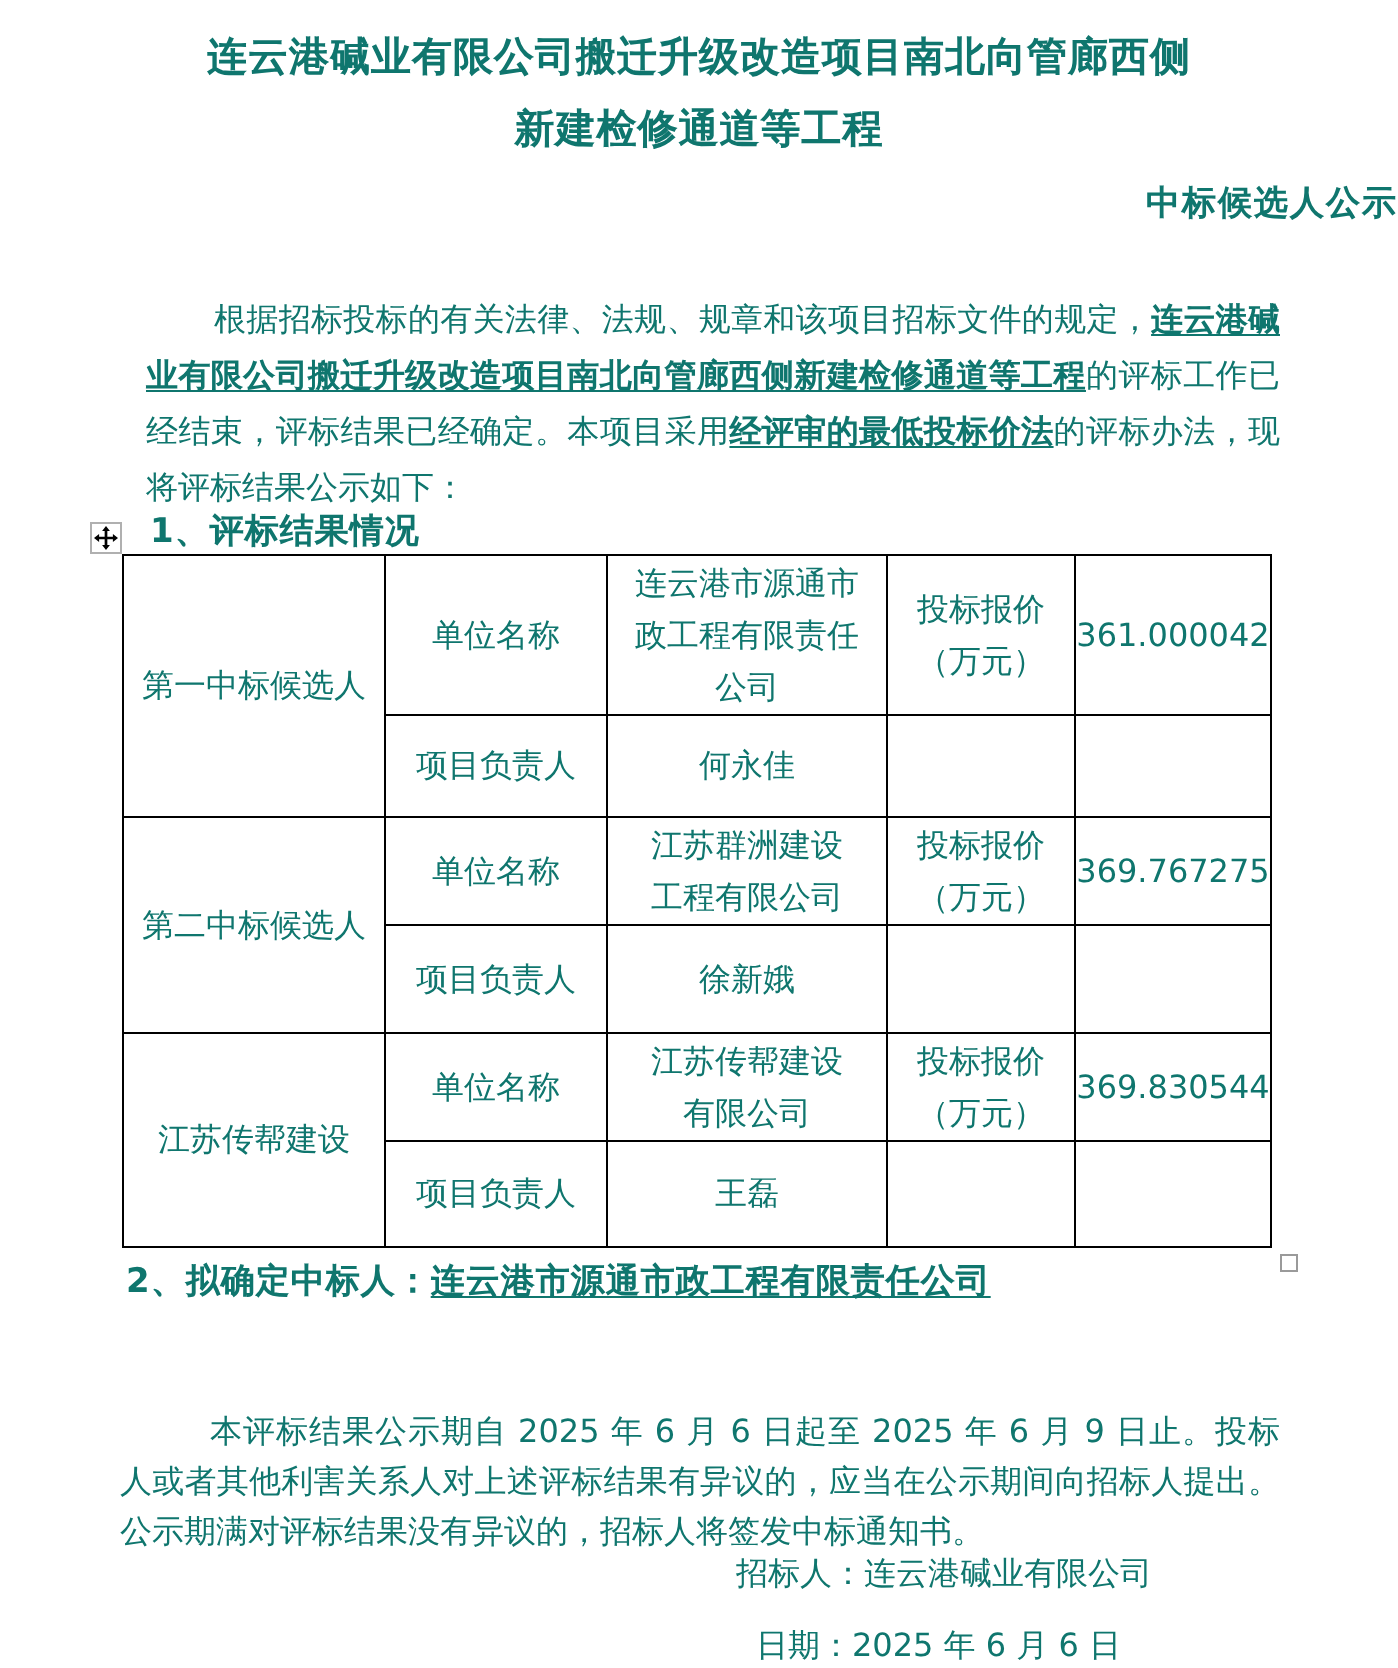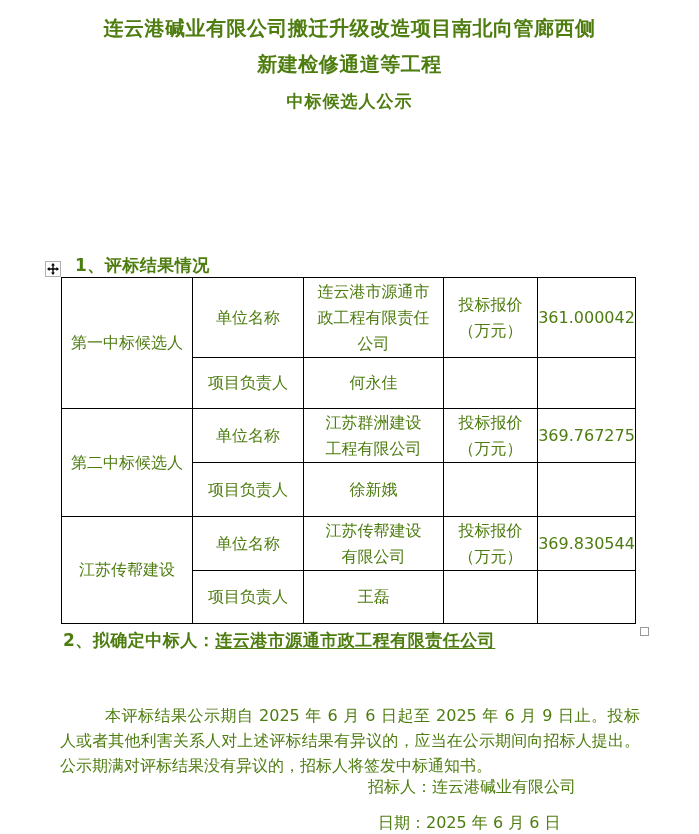--- a/index.html
+++ b/index.html
@@ -1,25 +1,25 @@
 <!DOCTYPE html>
 <html><head>
 <meta charset="utf-8">
 <style>
   html,body{margin:0;padding:0;background:#ffffff;}
   .doc{
     position:relative;width:699px;height:834px;background:#ffffff;
     font-family:"DejaVu Sans","Liberation Sans",sans-serif;
-    color:#4d7c0f;overflow:hidden;
+    color:#0f766e;overflow:hidden;
   }
   .abs{position:absolute;}
   .center{left:0;width:699px;text-align:center;}
   .t1{top:15px;font-size:20px;font-weight:bold;letter-spacing:0.5px;}
   .t2{top:51px;font-size:20px;font-weight:bold;letter-spacing:0.5px;}
-  .t3{top:90px;font-size:17px;font-weight:bold;letter-spacing:1px;}
+  .t3{top:90px;font-size:17px;font-weight:bold;letter-spacing:1px;text-align:right;}
   .projno{top:120px;font-size:16px;}
   .para{font-size:16px;text-align:justify;text-justify:inter-character;}
   .para1{left:73px;top:146px;width:567px;line-height:28px;text-indent:34px;}
   .para2{left:60px;top:655px;width:580px;line-height:25px;text-indent:45px;margin-top:48px;}
   .bu{font-weight:bold;text-decoration:underline;text-underline-offset:2px;}
   .h1{left:75px;top:254px;font-size:17px;font-weight:bold;letter-spacing:0.5px;}
   .h2{left:63px;top:629px;font-size:17px;font-weight:bold;letter-spacing:0.5px;}
   .movehandle{
     left:45px;top:261px;width:16px;height:16px;
     border:1px solid #b0b0b0;background:#fff;box-sizing:border-box;
@@ -45,20 +45,21 @@
 </style>
 </head>
 <body>
 
 <div class="doc">
 
   <div class="abs center t1">连云港碱业有限公司搬迁升级改造项目南北向管廊西侧</div>
   <div class="abs center t2">新建检修通道等工程</div>
   <div class="abs center t3">中标候选人公示</div>
 
+  <div class="abs para para1"><span>根据招标投标的有关法律、法规、规章和该项目招标文件的规定，</span><span class="bu">连云港碱业有限公司搬迁升级改造项目南北向管廊西侧新建检修通道等工程</span><span>的评标工作已经结束，评标结果已经确定。本项目采用</span><span class="bu">经评审的最低投标价法</span><span>的评标办法，现将评标结果公示如下：</span></div>
 
   <div class="abs movehandle">
     <svg width="12" height="12" viewBox="0 0 16 16">
       <path d="M8 0 L10.6 3.4 H8.9 V7.1 H12.6 V5.4 L16 8 L12.6 10.6 V8.9 H8.9 V12.6 H10.6 L8 16 L5.4 12.6 H7.1 V8.9 H3.4 V10.6 L0 8 L3.4 5.4 V7.1 H7.1 V3.4 H5.4 Z" fill="#000"></path>
     </svg>
   </div>
 
   <div class="abs h1">1、评标结果情况</div>
 
   <table class="bids">

